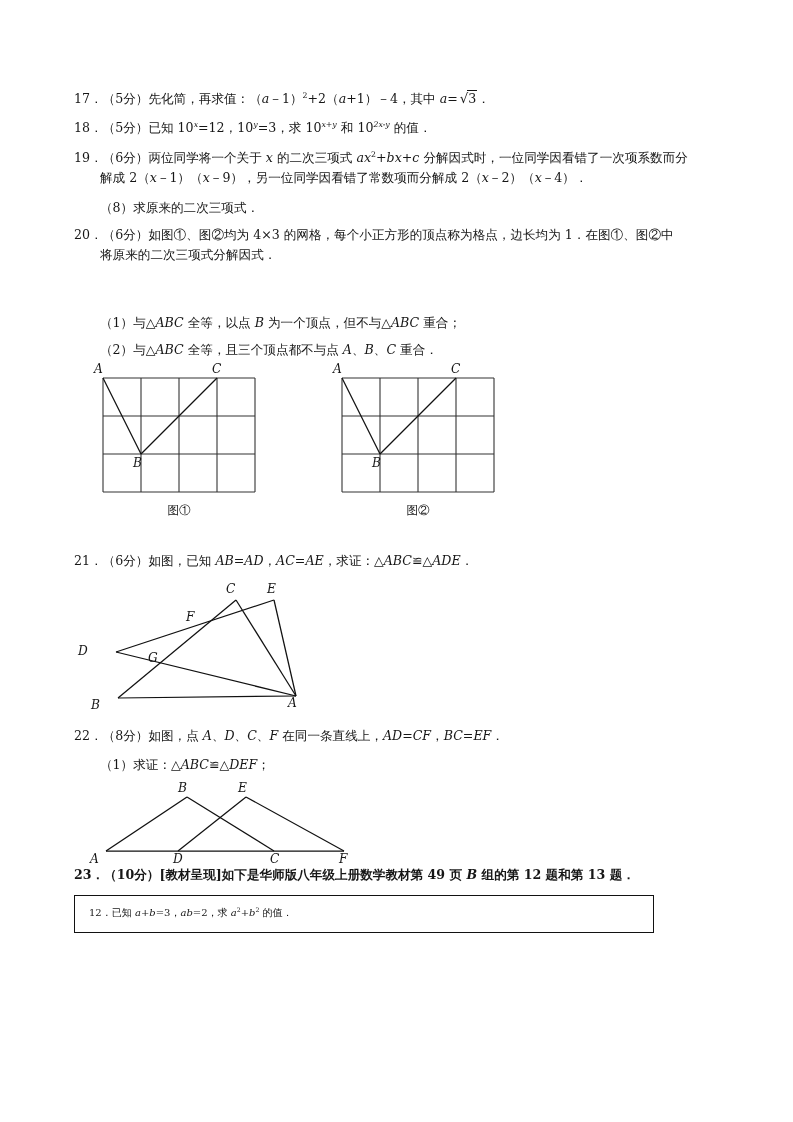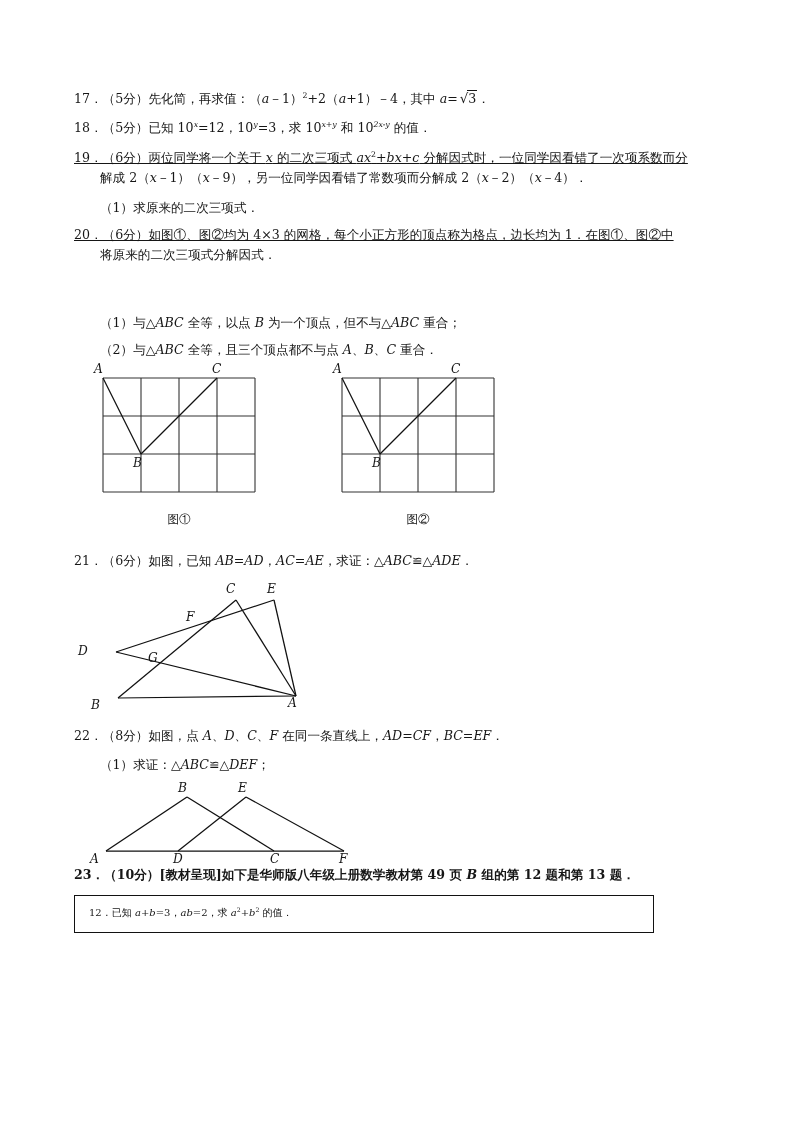--- a/index.html
+++ b/index.html
@@ -28,21 +28,21 @@
     width: 648px;
   }
 
   
   .q {
     font-size: 12.6px;
     line-height: 1.62;
     margin-bottom: 9px;
     text-align: justify;
   }
-  .q-line { display: block; text-decoration: underline; }
+  .q-line { display: block; }
   .indent { padding-left: 26px; display: block; }
   .q-sub {
     font-size: 12.6px;
     line-height: 1.62;
     padding-left: 26px;
     margin-bottom: 7px;
     display: block;
   }
 
   
@@ -75,21 +75,21 @@
   
   .figures-row {
     position: relative;
     height: 160px;
     margin-top: 14px;
   }
   .grid-fig { position: absolute; }
   .grid-cap {
     text-align: center;
     font-size: 11.6px;
-    margin-top: 11px;
+    margin-top: 2px;
     letter-spacing: 0px;
   }
   .lbl {
     position: absolute;
     font-size: 12.2px;
     font-style: italic;
     font-family: "DejaVu Serif", "Liberation Serif", serif;
   }
 
   
@@ -118,21 +118,21 @@
     </div>
 
     <div class="q">
       <span>18．（5分）已知 10<sup class="ex">x</sup>=12，10<sup class="ex">y</sup>=3，求 10<sup class="ex">x+y</sup> 和 10<sup class="ex">2x-y</sup> 的值．</span>
     </div>
 
     <div class="q">
       <span class="q-line">19．（6分）两位同学将一个关于 <span class="it">x</span> 的二次三项式 <span class="it">ax</span><sup class="exn">2</sup><span class="it">+bx+c</span> 分解因式时，一位同学因看错了一次项系数而分</span>
       <span class="indent">解成 2（<span class="it">x</span>－1）（<span class="it">x</span>－9），另一位同学因看错了常数项而分解成 2（<span class="it">x</span>－2）（<span class="it">x</span>－4）．</span>
     </div>
-    <span class="q-sub">（1）求原来的二次三项式．</span>
+    <span class="q-sub">（8）求原来的二次三项式．</span>
 
     <div class="q">
       <span class="q-line">20．（6分）如图①、图②均为 4×3 的网格，每个小正方形的顶点称为格点，边长均为 1．在图①、图②中</span>
       <span class="indent">将原来的二次三项式分解因式．</span>
     </div>
 
     <div style="height:38px"></div>
 
     <span class="q-sub">（1）与△<span class="it">ABC</span> 全等，以点 <span class="it">B</span> 为一个顶点，但不与△<span class="it">ABC</span> 重合；</span>
     <span class="q-sub">（2）与△<span class="it">ABC</span> 全等，且三个顶点都不与点 <span class="it">A</span>、<span class="it">B</span>、<span class="it">C</span> 重合．</span>

